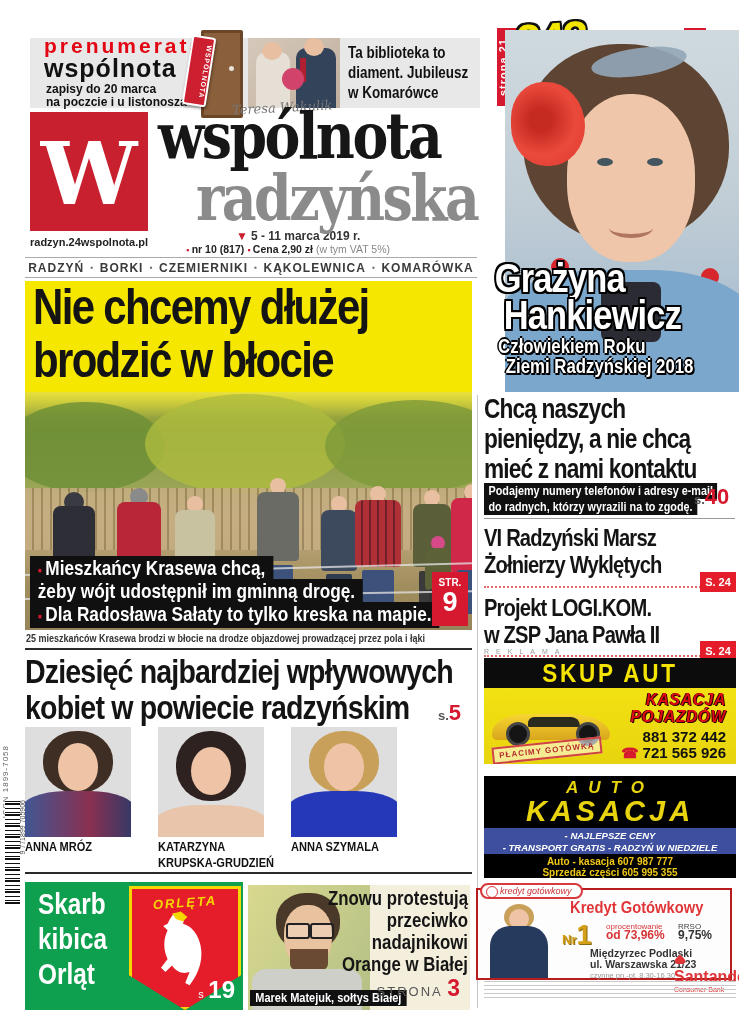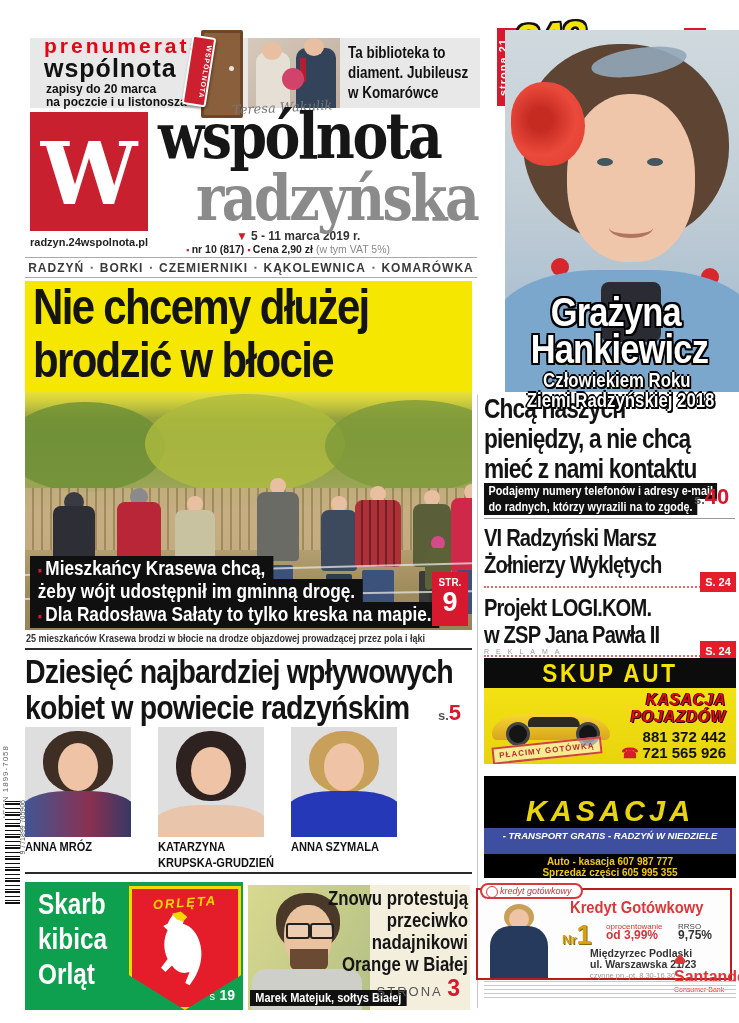--- a/index.html
+++ b/index.html
@@ -60,21 +60,21 @@
   .dl-b{font-weight:bold;color:#222;}
   .dl-g{color:#888;}
 
   
   .navline{height:1px;background:#aaa;}
   .nav{left:25px;top:259px;width:452px;height:17px;display:flex;align-items:center;justify-content:space-around;overflow:hidden;}
   .navi{font-weight:bold;font-size:12px;color:#3a3a3a;letter-spacing:1px;white-space:nowrap;}
   .navb{color:#666;font-size:8px;}
 
   
-  .poy{left:470px;top:260px;width:266px;text-align:center;z-index:4;color:#fff;font-weight:bold;margin-top:34px;}
+  .poy{left:470px;top:260px;width:266px;text-align:left;z-index:4;color:#fff;font-weight:bold;}
   .poy-n{font-size:41px;line-height:37px;letter-spacing:-1px;
       text-shadow:-2px 0 #000,2px 0 #000,0 -2px #000,0 2px #000,-2px -2px #000,2px 2px #000,2px -2px #000,-2px 2px #000;}
   .poy-s{font-size:20px;line-height:19px;
       text-shadow:-2px 0 #000,2px 0 #000,0 -2px #000,0 2px #000,2px 2px #000;}
 
   
   .ybox{left:25px;top:281px;width:447px;height:111px;background:#f6e700;z-index:0;}
   .lead-h{left:8px;top:0px;color:#141414;font-weight:bold;font-size:50px;line-height:53px;letter-spacing:-2px;}
   .photo-main{left:25px;top:392px;width:447px;height:238px;overflow:hidden;
       background:linear-gradient(180deg,#aab23e 0%,#87993f 18%,#9aa656 40%,#c3ad7e 50%,#b5a071 64%,#a08d5d 82%,#96855a 100%);}
@@ -383,21 +383,21 @@
     <div class="gb-t cond" style="top:77px;">Orląt</div>
     <div class="shield">
       <div class="shield-t">ORLĘTA</div>
       <svg viewBox="0 0 60 70" style="position:absolute;left:18px;top:18px;width:66px;height:84px;">
         <path fill="#ffffff" d="M18 8 L22 2 L26 8 L32 4 L30 12 C38 14 44 22 46 32 C48 42 46 52 40 62 L36 68 L32 66 L36 56 C30 58 24 56 20 50 L14 56 L10 52 L16 44 C12 36 12 26 16 18 L12 14 L16 12 Z"></path>
         <path fill="#f5d800" d="M20 3 L28 1 L34 6 L30 10 L24 8 Z"></path>
       </svg>
     </div>
     <div class="s19">
       <span style="font-size:11px;">s</span>
-      <span style="font-size:14px;font-weight:bold;">19</span>
+      <span style="font-size:24px;font-weight:bold;">19</span>
     </div>
   </div>
 
   <div class="abs midpanel">
     <div class="mphoto">
       <div class="abs" style="left:28px;top:8px;width:64px;height:58px;border-radius:46%;background:#4a3828;"></div>
       <div class="abs" style="left:36px;top:20px;width:48px;height:62px;border-radius:46%;background:#e9c29f;"></div>
       <div class="abs" style="left:38px;top:38px;width:20px;height:12px;border:2px solid #222;border-radius:3px;background:rgba(255,255,255,.2);"></div>
       <div class="abs" style="left:62px;top:38px;width:20px;height:12px;border:2px solid #222;border-radius:3px;background:rgba(255,255,255,.2);"></div>
       <div class="abs" style="left:42px;top:64px;width:38px;height:24px;border-radius:0 0 40% 40%;background:#6b4a33;"></div>
@@ -457,22 +457,24 @@
       </div>
       <div class="kas-red" style="top:2px;">KASACJA</div>
       <div class="kas-red" style="top:19px;">POJAZDÓW</div>
       <div class="skup-phone" style="top:40px;"><span>881 372 442</span></div>
       <div class="skup-phone" style="top:56px;"><span class="phoneicon">☎ </span><span>721 565 926</span></div>
       <div class="stamp">PŁACIMY GOTÓWKĄ</div>
     </div>
   </div>
 
   <div class="abs akas">
+    <div class="ak-t1">AUTO</div>
     <div class="ak-t2">KASACJA</div>
     <div class="ak-blue">
+      <div>- NAJLEPSZE CENY</div>
       <div>- TRANSPORT GRATIS - RADZYŃ W NIEDZIELE</div>
     </div>
     <div class="ak-c" style="top:80px;">Auto - kasacja 607 987 777</div>
     <div class="ak-c" style="top:87px;margin-top:4px;">Sprzedaż części 605 995 355</div>
 
   </div>
 
   <div class="abs sant">
     <div class="sant-tag">
       <span class="sant-tagicon"></span>
@@ -480,21 +482,21 @@
     </div>
     <div class="sant-title">Kredyt Gotówkowy</div>
     <div class="sw-hair"></div>
     <div class="sw-face"></div>
     <div class="sw-body"></div>
     <div class="nr1">
       <span style="font-size:13px;">Nr</span><span style="font-size:27px;">1</span>
     </div>
     <div class="rate">
       <div>oprocentowanie</div>
-      <b>od 3,99%</b>
+      <b>od 73,96%</b>
     </div>
     <div class="rrso">
       <div>RRSO</div>
       <b>9,75%</b>
     </div>
     <div class="addr">
       <div>Międzyrzec Podlaski</div>
       <div>ul. Warszawska 21/23</div>
       <div class="hours">czynne pn.-pt. 8.30-16.30</div>
     </div>

